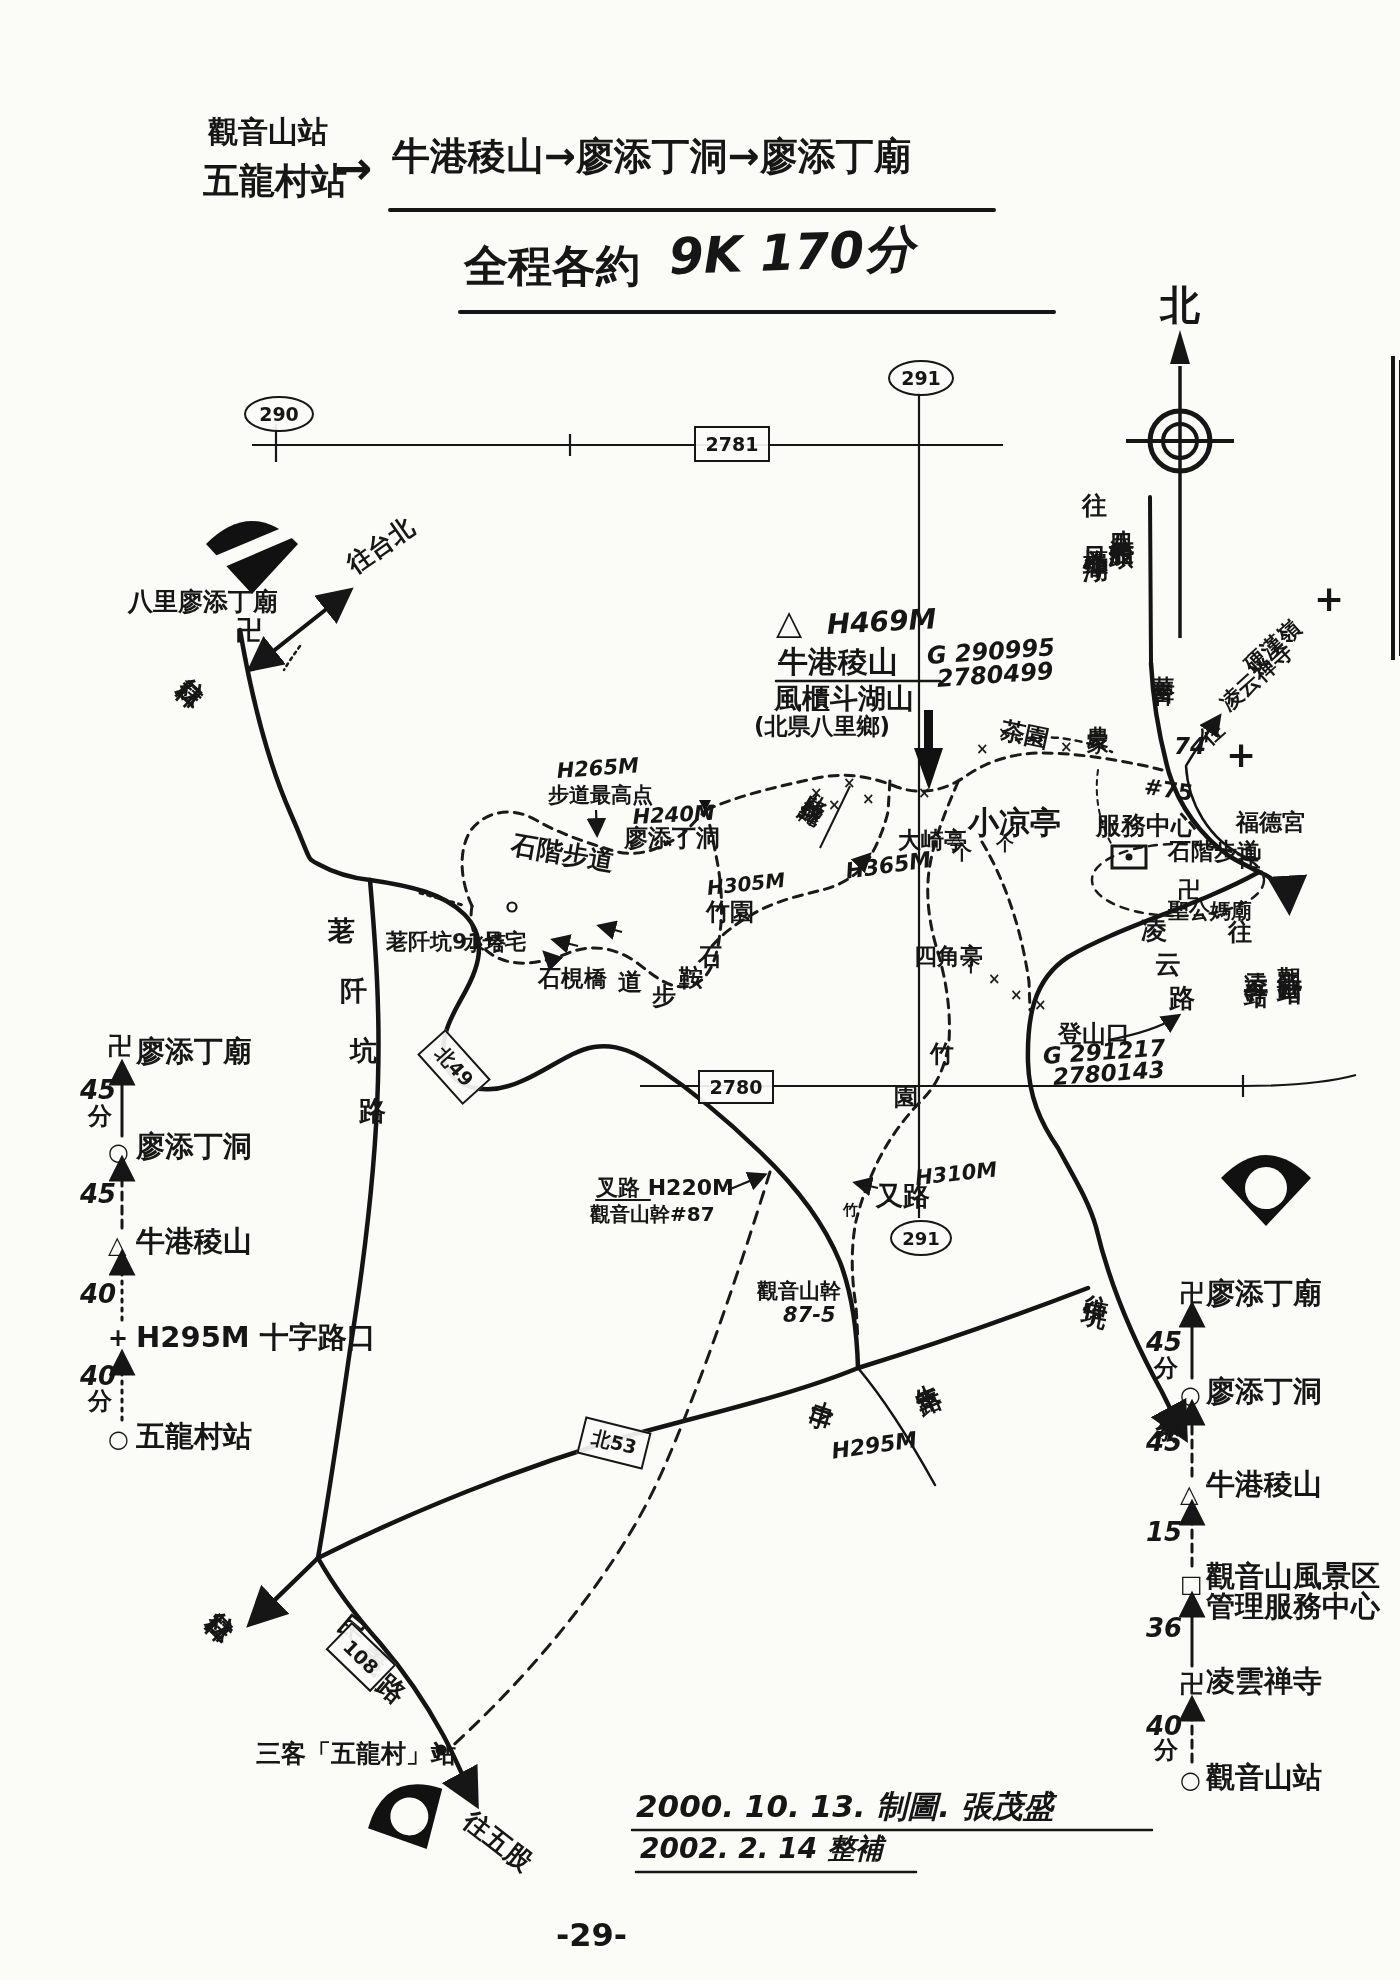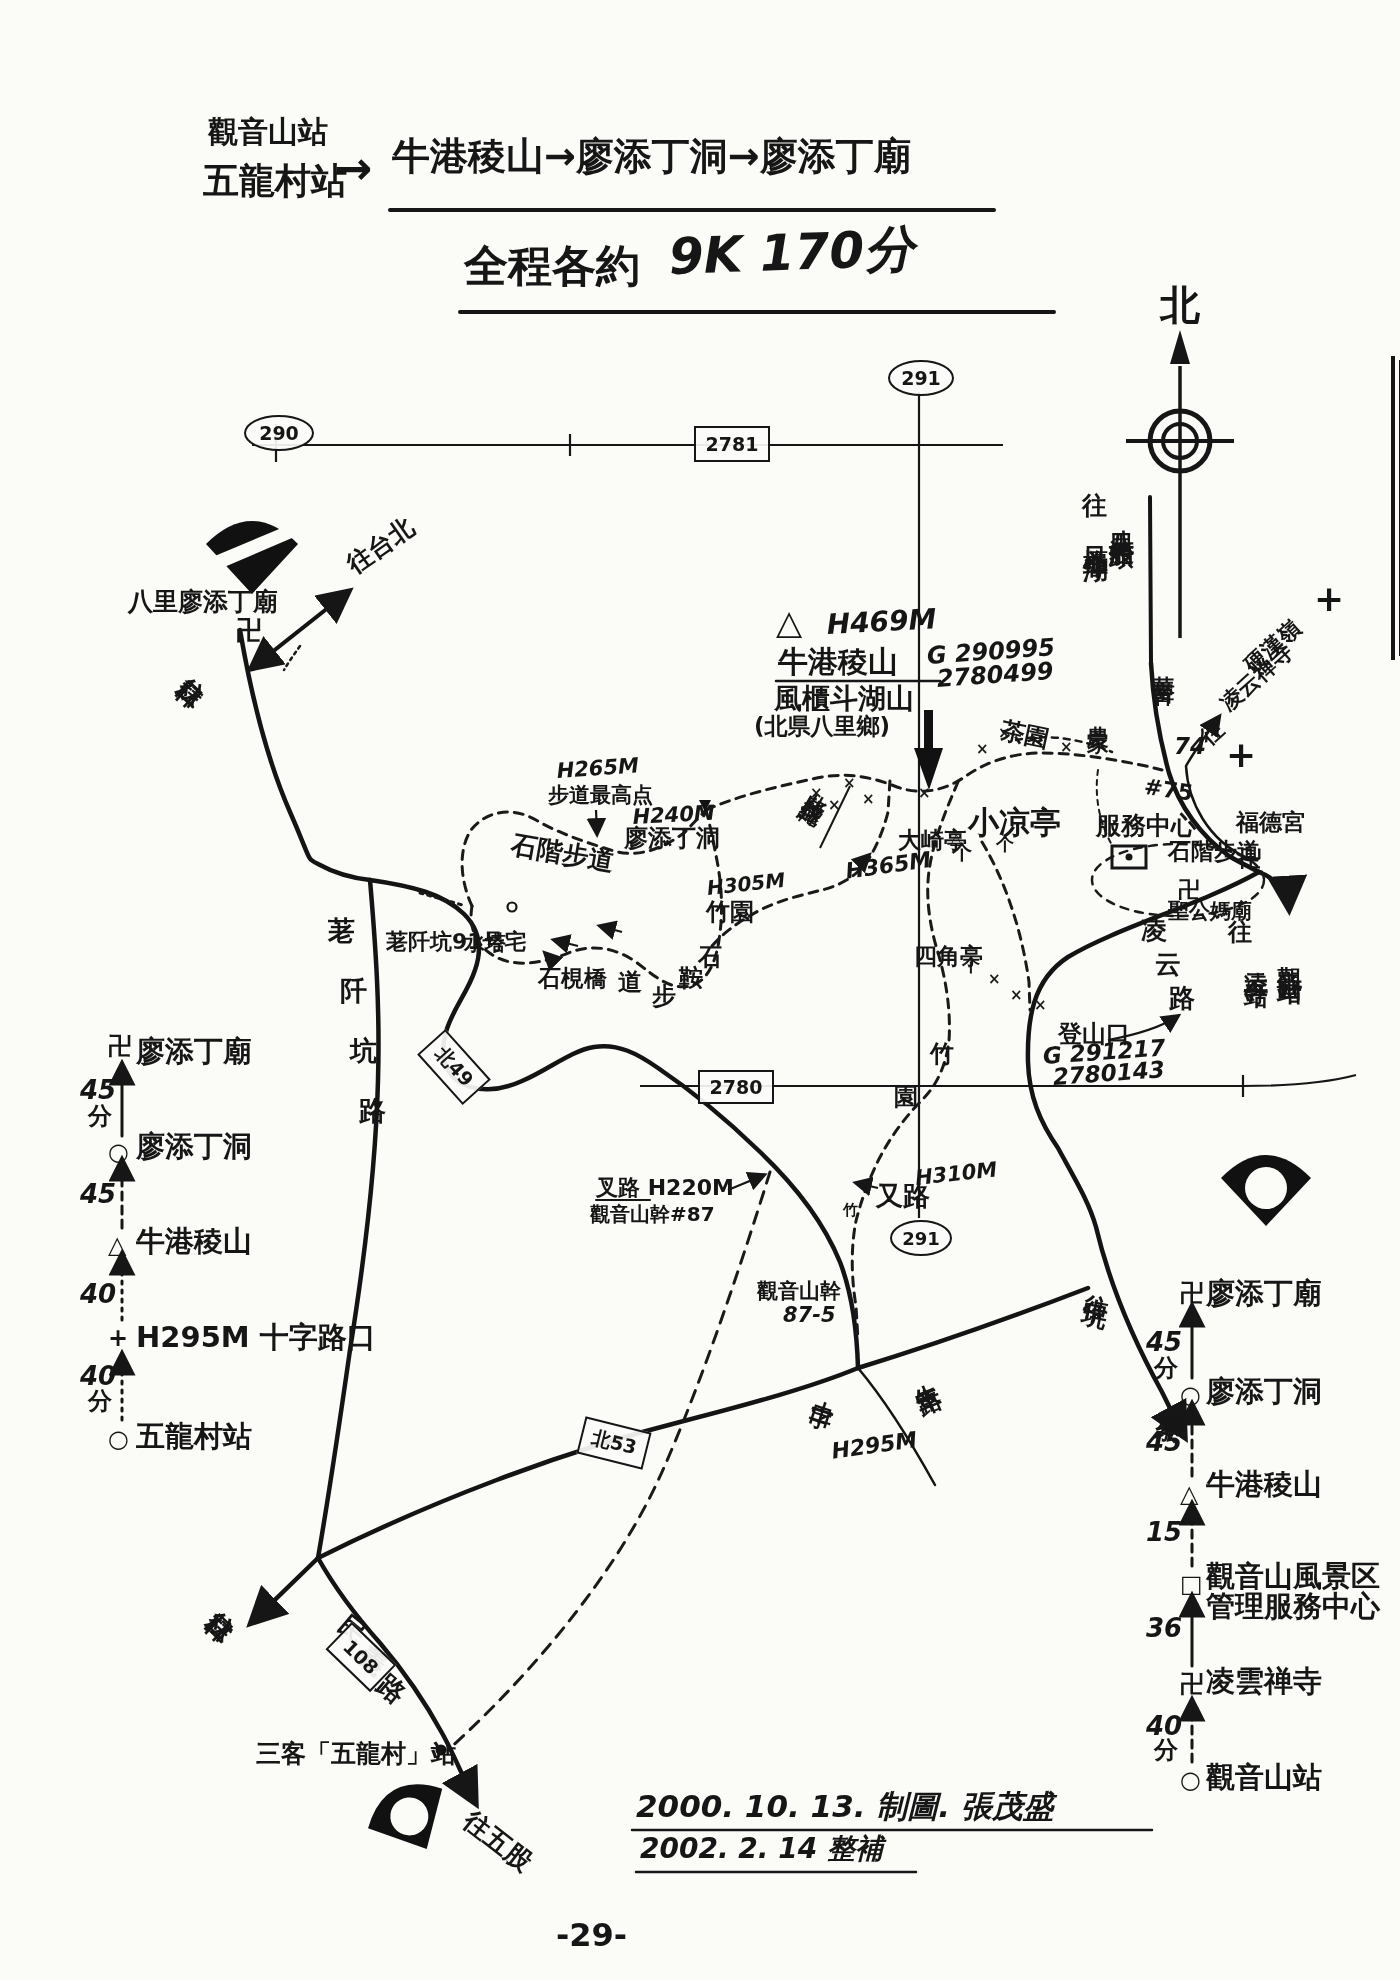--- a/index.html
+++ b/index.html
@@ -246,21 +246,21 @@
       <div class="xmark" style="left: 796px; top: 808px;">×</div>
       <div class="xmark" style="left: 843px; top: 774px;">×</div>
       <div class="xmark" style="left: 862px; top: 790px;">×</div>
       <div class="xmark" style="left: 918px; top: 784px;">×</div>
       <div class="xmark" style="left: 988px; top: 970px;">×</div>
       <div class="xmark" style="left: 1010px; top: 986px;">×</div>
       <div class="xmark" style="left: 1034px; top: 996px;">×</div>
       <div class="xmark" style="left: 998px; top: 724px;">×</div>
       <div class="xmark" style="left: 976px; top: 740px;">×</div>
       <div class="xmark" style="left: 1060px; top: 738px;">×</div>
-      <div class="marker ellipse" style="left: 244px; top: 415px; width: 66px; height: 32px; font-size: 19px;">290</div>
+      <div class="marker ellipse" style="left: 244px; top: 396px; width: 66px; height: 32px; font-size: 19px;">290</div>
       <div class="marker ellipse" style="left: 888px; top: 360px; width: 62px; height: 32px; font-size: 19px;">291</div>
       <div class="marker ellipse" style="left: 890px; top: 1220px; width: 58px; height: 32px; font-size: 18px;">291</div>
       <div class="marker" style="left: 694px; top: 426px; width: 72px; height: 32px; font-size: 19px;">2781</div>
       <div class="marker" style="left: 698px; top: 1070px; width: 72px; height: 30px; font-size: 19px;">2780</div>
       <div class="marker" style="left: 330px; top: 1638px; width: 58px; height: 34px; font-size: 19px; transform: rotate(44deg);">108</div>
       <div class="marker" style="left: 420px; top: 1048px; width: 64px; height: 34px; font-size: 19px; transform: rotate(48deg);">北49</div>
       <div class="marker" style="left: 580px; top: 1424px; width: 64px; height: 34px; font-size: 19px; transform: rotate(14deg);">北53</div>
       <div class="lbl" style="left: 108px; top: 1034px; font-size: 24px; font-weight: 700;">卍</div>
       <div class="lbl" style="left: 136px; top: 1036px; font-size: 29px; font-weight: 600;">廖添丁廟</div>
       <div class="lbl" style="left: 80px; top: 1076px; font-size: 26px; font-weight: 700; font-style: italic;">45</div>

